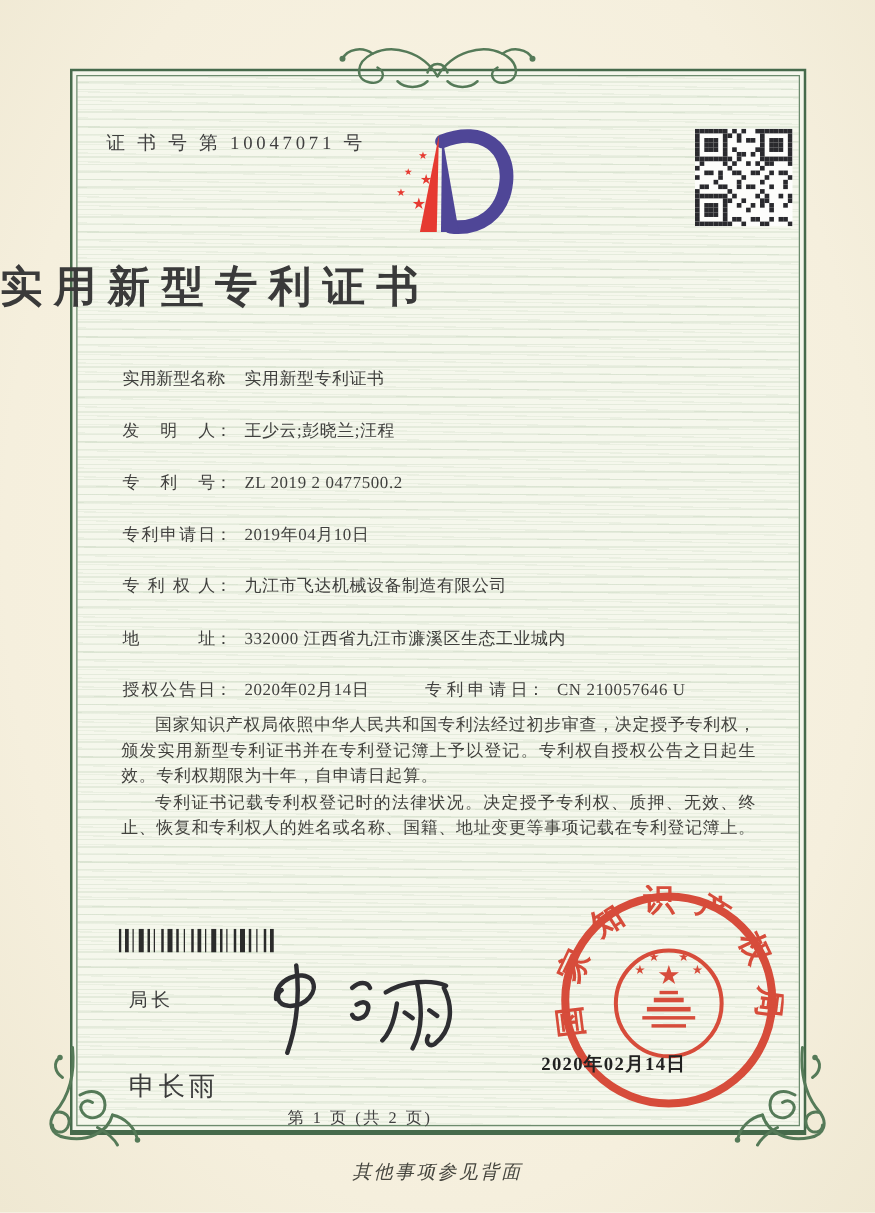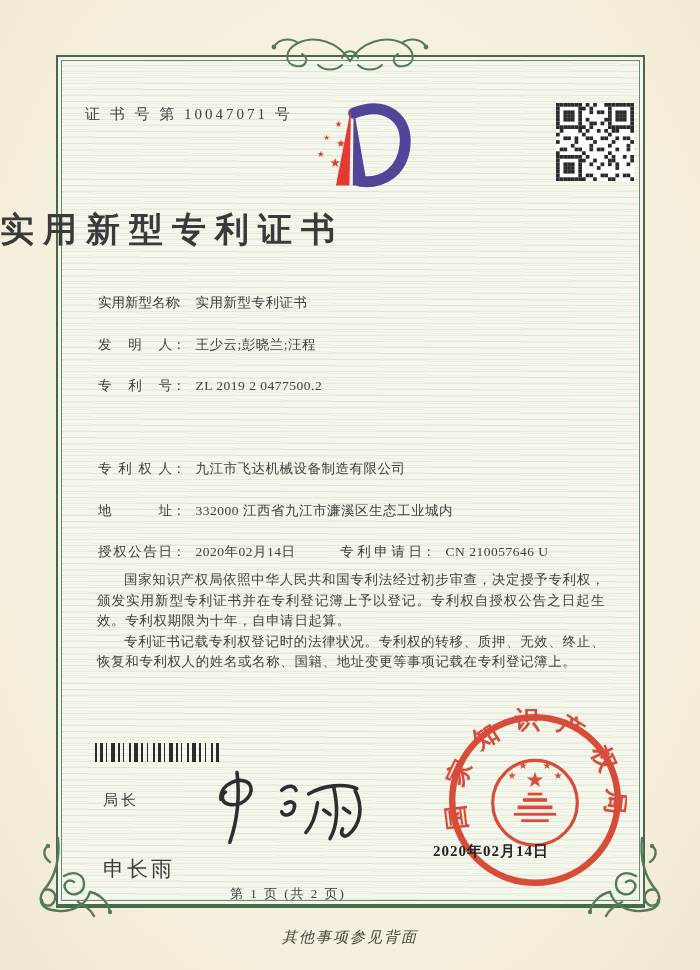--- a/index.html
+++ b/index.html
@@ -322,36 +322,39 @@
 
   <div class="field-row" style="top:294px">
     <span class="flabel">实用新型名称</span><span class="fcolon">：</span><span class="fvalue">实用新型专利证书</span>
   </div>
   <div class="field-row" style="top:336px">
     <span class="flabel">发明人</span><span class="fcolon">：</span><span class="fvalue">王少云;彭晓兰;汪程</span>
   </div>
   <div class="field-row" style="top:377px">
     <span class="flabel">专利号</span><span class="fcolon">：</span><span class="fvalue">ZL 2019 2 0477500.2</span>
   </div>
+  <div class="field-row" style="top:419px">
+    <span class="flabel">专利申请日</span><span class="fcolon">：</span><span class="fvalue">2019年04月10日</span>
+  </div>
   <div class="field-row" style="top:460px">
     <span class="flabel">专利权人</span><span class="fcolon">：</span><span class="fvalue">九江市飞达机械设备制造有限公司</span>
   </div>
   <div class="field-row" style="top:502px">
     <span class="flabel">地址</span><span class="fcolon">：</span><span class="fvalue">332000 江西省九江市濂溪区生态工业城内</span>
   </div>
   <div class="field-row" style="top:543px">
     <span class="flabel">授权公告日</span><span class="fcolon">：</span><span class="fvalue">2020年02月14日</span>
     <span class="fgroup2">
       <span class="flabel">专利申请日</span><span class="fcolon">：</span><span class="fvalue">CN 210057646 U</span>
     </span>
   </div>
 
   <div class="paras">
     <p>国家知识产权局依照中华人民共和国专利法经过初步审查，决定授予专利权，颁发实用新型专利证书并在专利登记簿上予以登记。专利权自授权公告之日起生效。专利权期限为十年，自申请日起算。</p>
-    <p>专利证书记载专利权登记时的法律状况。专利权的转移、质押、无效、终止、恢复和专利权人的姓名或名称、国籍、地址变更等事项记载在专利登记簿上。</p>
+    <p>专利证书记载专利权登记时的法律状况。决定授予专利权、质押、无效、终止、恢复和专利权人的姓名或名称、国籍、地址变更等事项记载在专利登记簿上。</p>
   </div>
 
   <div class="barcode">
     <svg id="barcode-svg" width="126" height="19">
         <rect x="0" y="0" width="2" height="19" fill="#2b2b2b"></rect>
         <rect x="5" y="0" width="3" height="19" fill="#2b2b2b"></rect>
         <rect x="11" y="0" width="1" height="19" fill="#2b2b2b"></rect>
         <rect x="16" y="0" width="4" height="19" fill="#2b2b2b"></rect>
         <rect x="23" y="0" width="2" height="19" fill="#2b2b2b"></rect>
         <rect x="28" y="0" width="1" height="19" fill="#2b2b2b"></rect>

